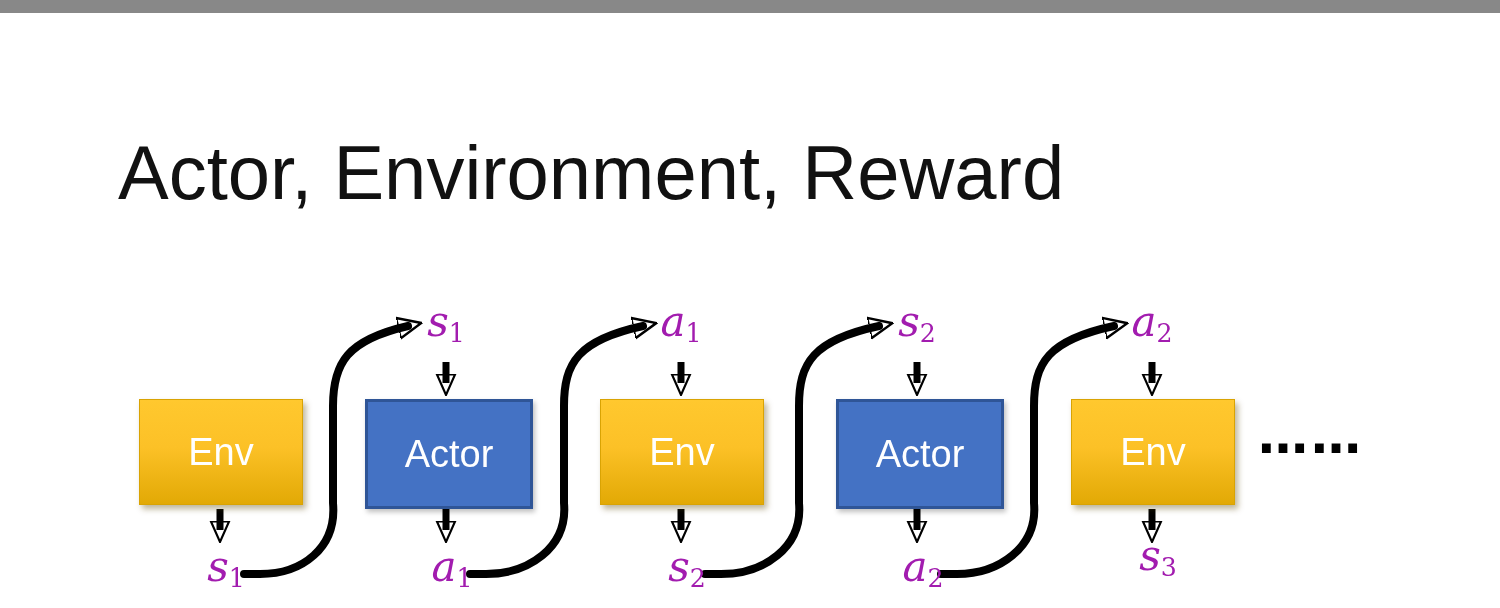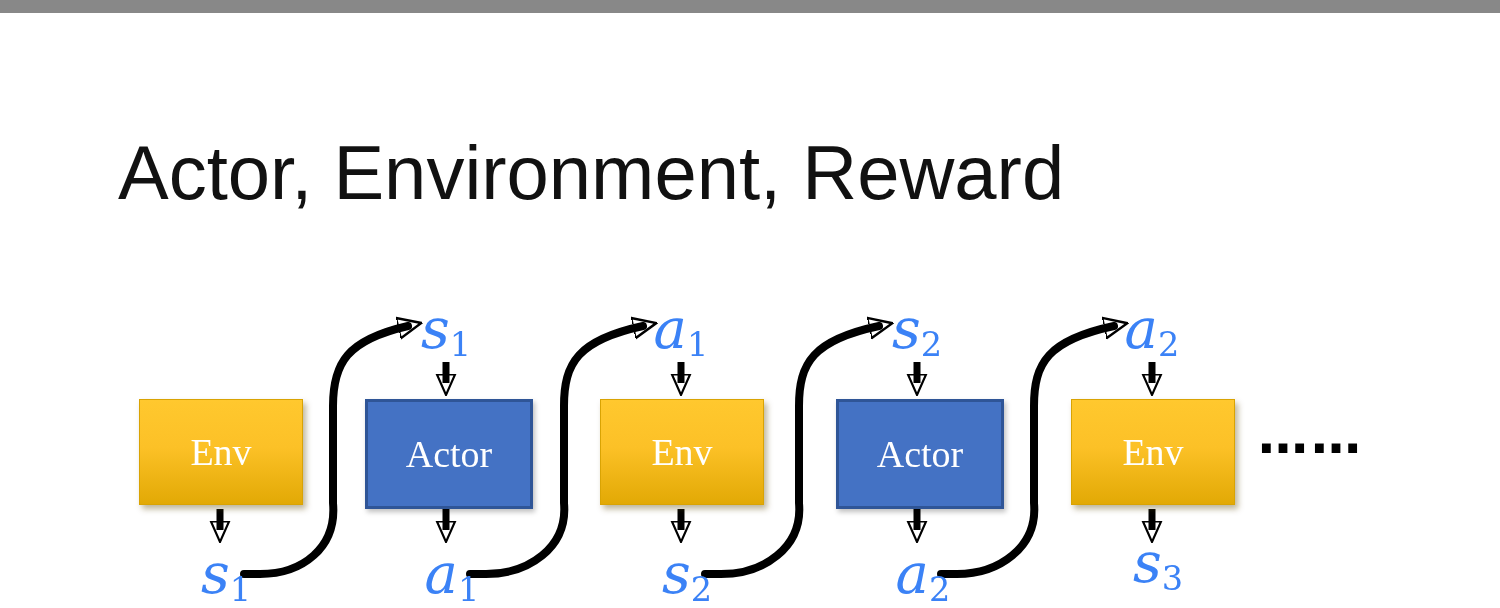--- a/index.html
+++ b/index.html
@@ -19,36 +19,36 @@
     font-weight:300; font-size:76px; letter-spacing:0px;
     color:var(--title); white-space:nowrap;
   }
   .diagram{position:absolute; inset:0;}
   .arrows{position:absolute; left:0; top:0; width:1500px; height:608px; display:block;}
   .arrows path{stroke:var(--arrow); fill:none;}
   .box{
     position:absolute; top:386px; width:162px; height:104px;
     display:flex; align-items:center; justify-content:center;
     color:#ffffff; font-size:38px; font-weight:400;
-    font-family:Liberation Serif, serif;
+    font-family:Liberation Sans, sans-serif;
   }
   .box.env{
     background:linear-gradient(180deg, var(--env-top) 0%, var(--env-mid) 45%, var(--env-bottom) 100%);
     border:1px solid #d9a303;
     box-shadow:3px 4px 6px rgba(90,70,0,0.40);
   }
   .box.actor{
     background:var(--actor-fill);
     border:3px solid var(--actor-border);
     box-shadow:2px 3px 5px rgba(0,0,0,0.25);
   }
   .mlabel{
     position:absolute; transform:translateX(-50%);
     font-family:"DejaVu Serif", serif; font-style:italic;
-    font-size:56px; color:#3b82f6; white-space:nowrap; line-height:1;
+    font-size:42px; color:#a21caf; white-space:nowrap; line-height:1;
   }
   .mlabel .sub{
     font-style:normal; font-size:0.60em; vertical-align:-0.24em;
     letter-spacing:0;
   }
   .ellipsis{
     position:absolute; left:1258px; top:398px;
     font-family:"DejaVu Sans", sans-serif; font-weight:900;
     font-size:50px; letter-spacing:3px; color:#000; line-height:1;
   }

